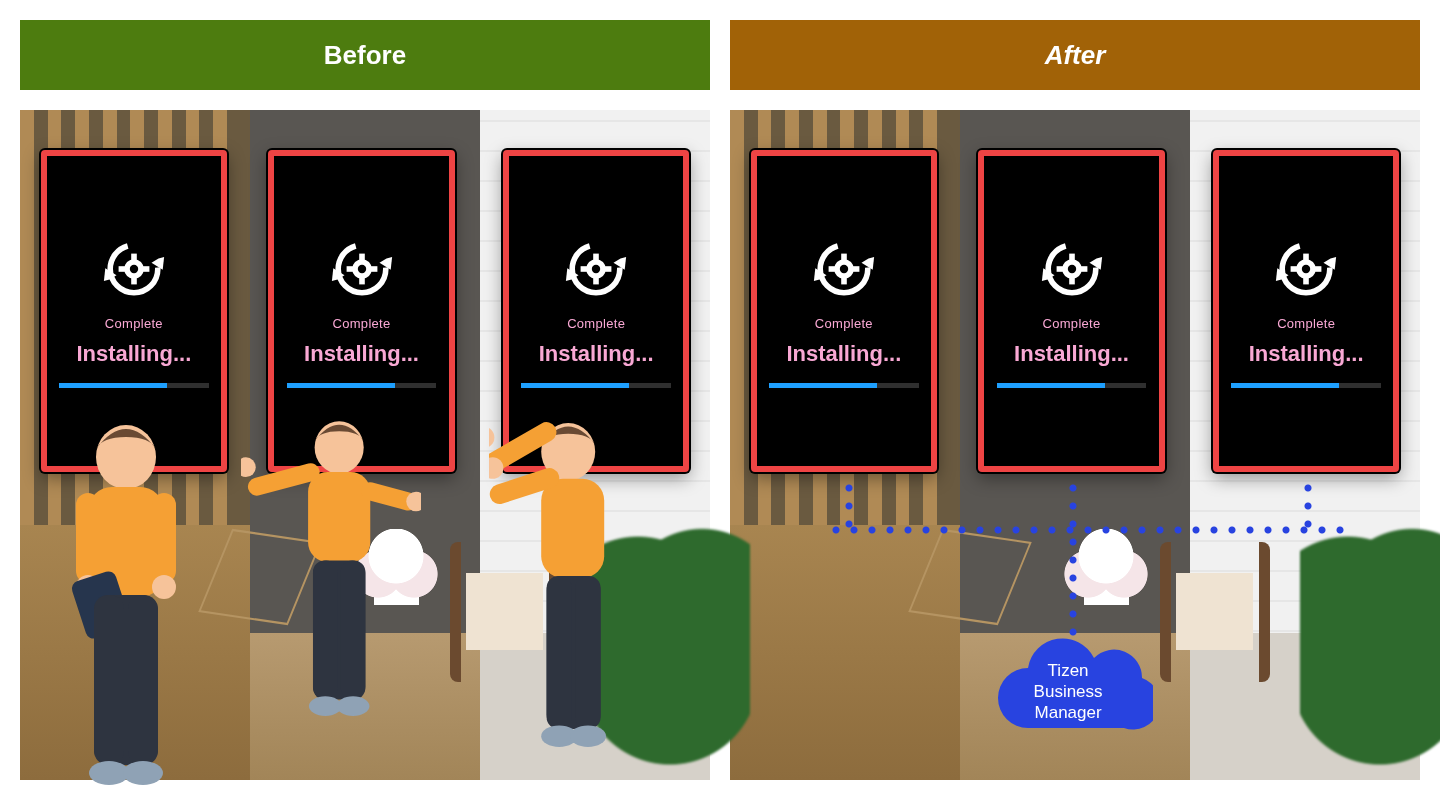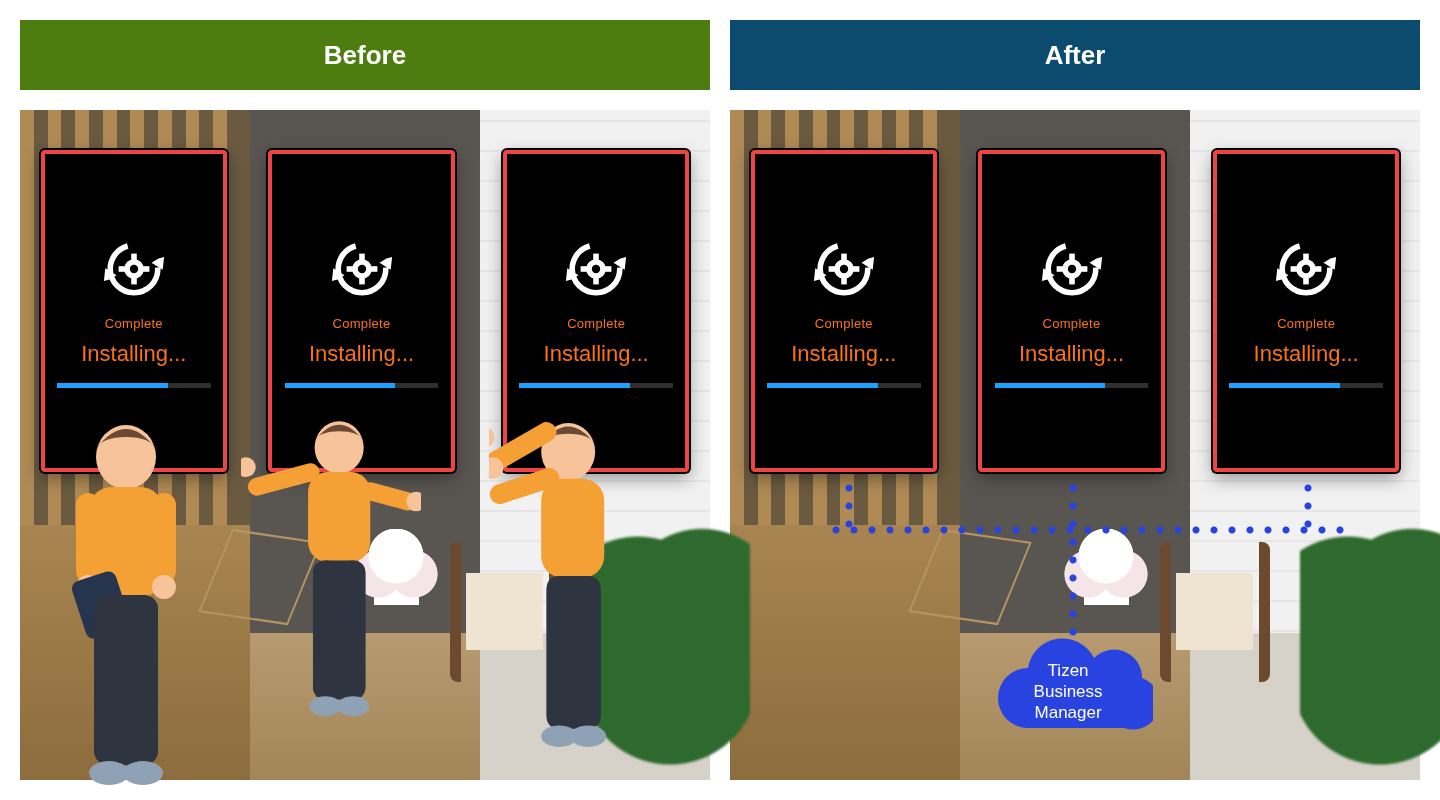--- a/index.html
+++ b/index.html
@@ -28,21 +28,21 @@
   .header-bar {
     height: 70px;
     display: flex;
     align-items: center;
     justify-content: center;
     color: #fff;
     font-size: 26px;
     font-weight: 600;
   }
   .header-before { background: #4d7c0f; }
-  .header-after  { background: #0c4a6e; }
+  .header-after  { background: #a16207; font-style: italic; }
 
   .scene {
     margin-top: 20px;
     flex: 1;
     position: relative;
     overflow: visible;
   }
   .scene-bg {
     position: absolute;
     inset: 0;
@@ -122,39 +122,39 @@
     z-index:1;
   }
 
   
   .device {
     position:absolute;
     top: 6%;
     width: 27%;
     height: 48%;
     background:#000;
-    border: 4px solid #ef4444;
+    border: 6px solid #ef4444;
     border-radius:4px;
     box-shadow: 0 0 0 2px #000, 0 6px 18px rgba(0,0,0,0.4);
-    color:#f97316;
+    color:#f9a8d4;
     display:flex;
     flex-direction:column;
     align-items:center;
     justify-content:center;
     z-index:2;
     box-sizing:border-box;
   }
   .device .gear-wrap{
     width:70px;height:70px;margin-bottom:12px;
   }
   .device .status{
     font-size:13px; margin-bottom:10px; letter-spacing:0.3px;
   }
   .device .action{
-    font-size:22px; font-weight:400; margin-bottom:16px;
+    font-size:22px; font-weight:700; margin-bottom:16px;
   }
   .device .bar{
     width:86%; height:5px; background:#2f2f2f; position:relative;
   }
   .device .bar::after{
     content:""; position:absolute; left:0; top:0; bottom:0;
     width:72%; background:#1ea0ff;
   }
   .d1{ left:3%; }
   .d2{ left:36%; }

